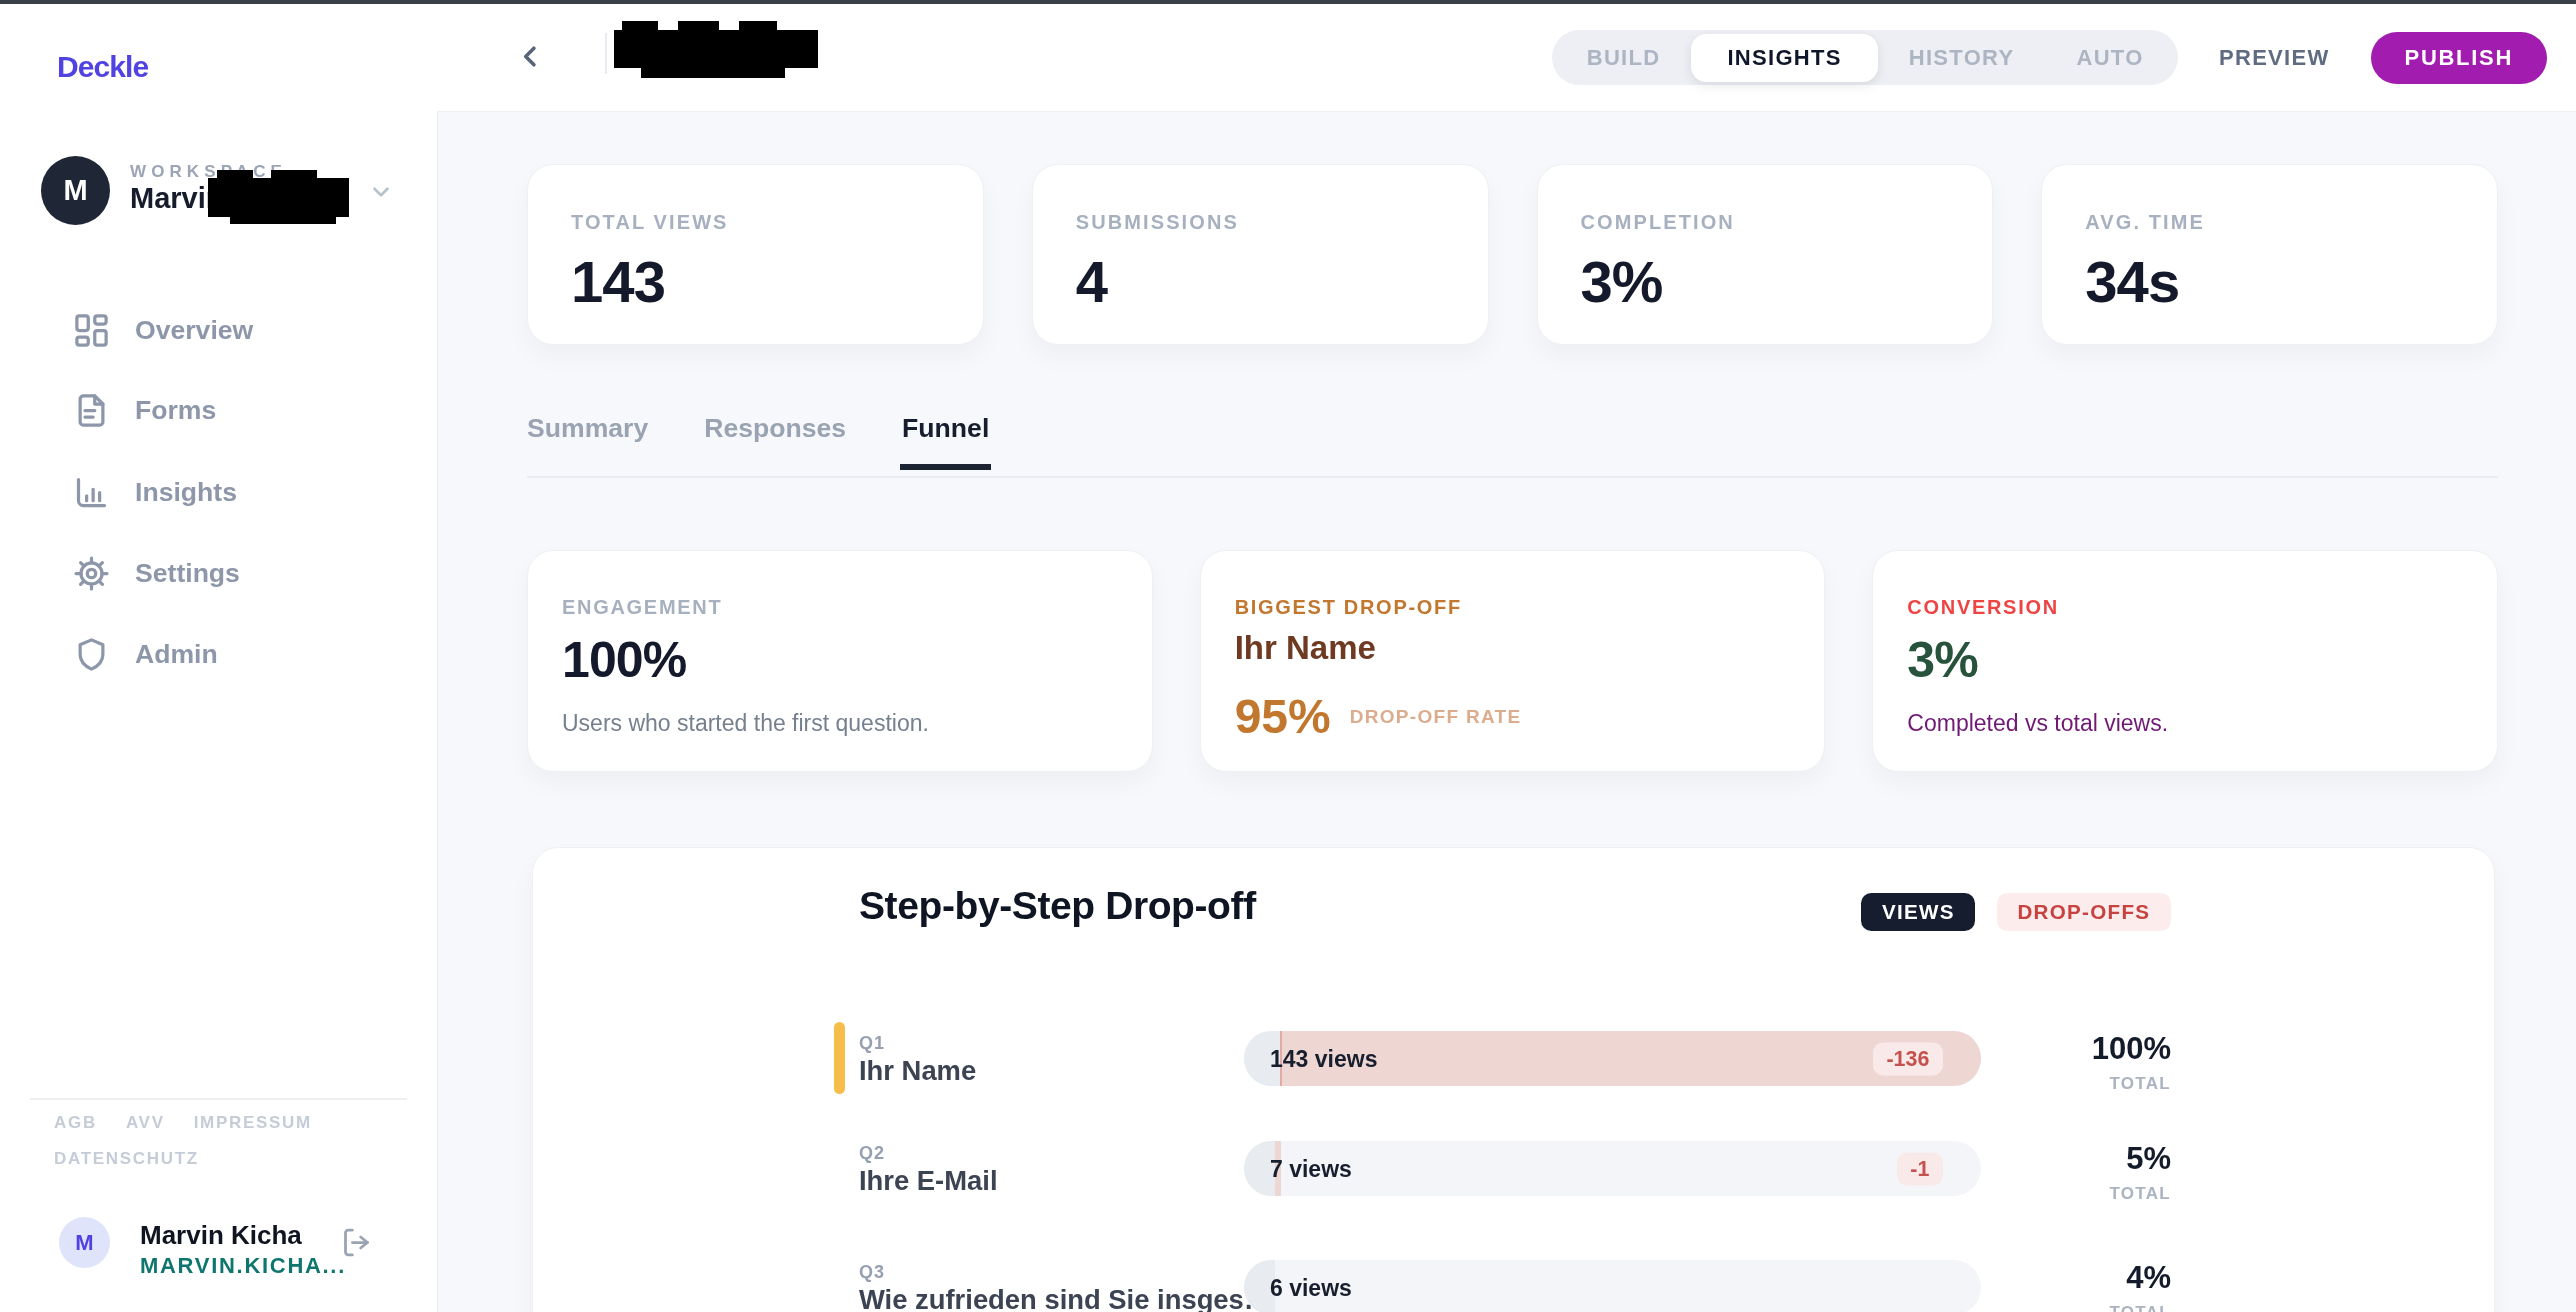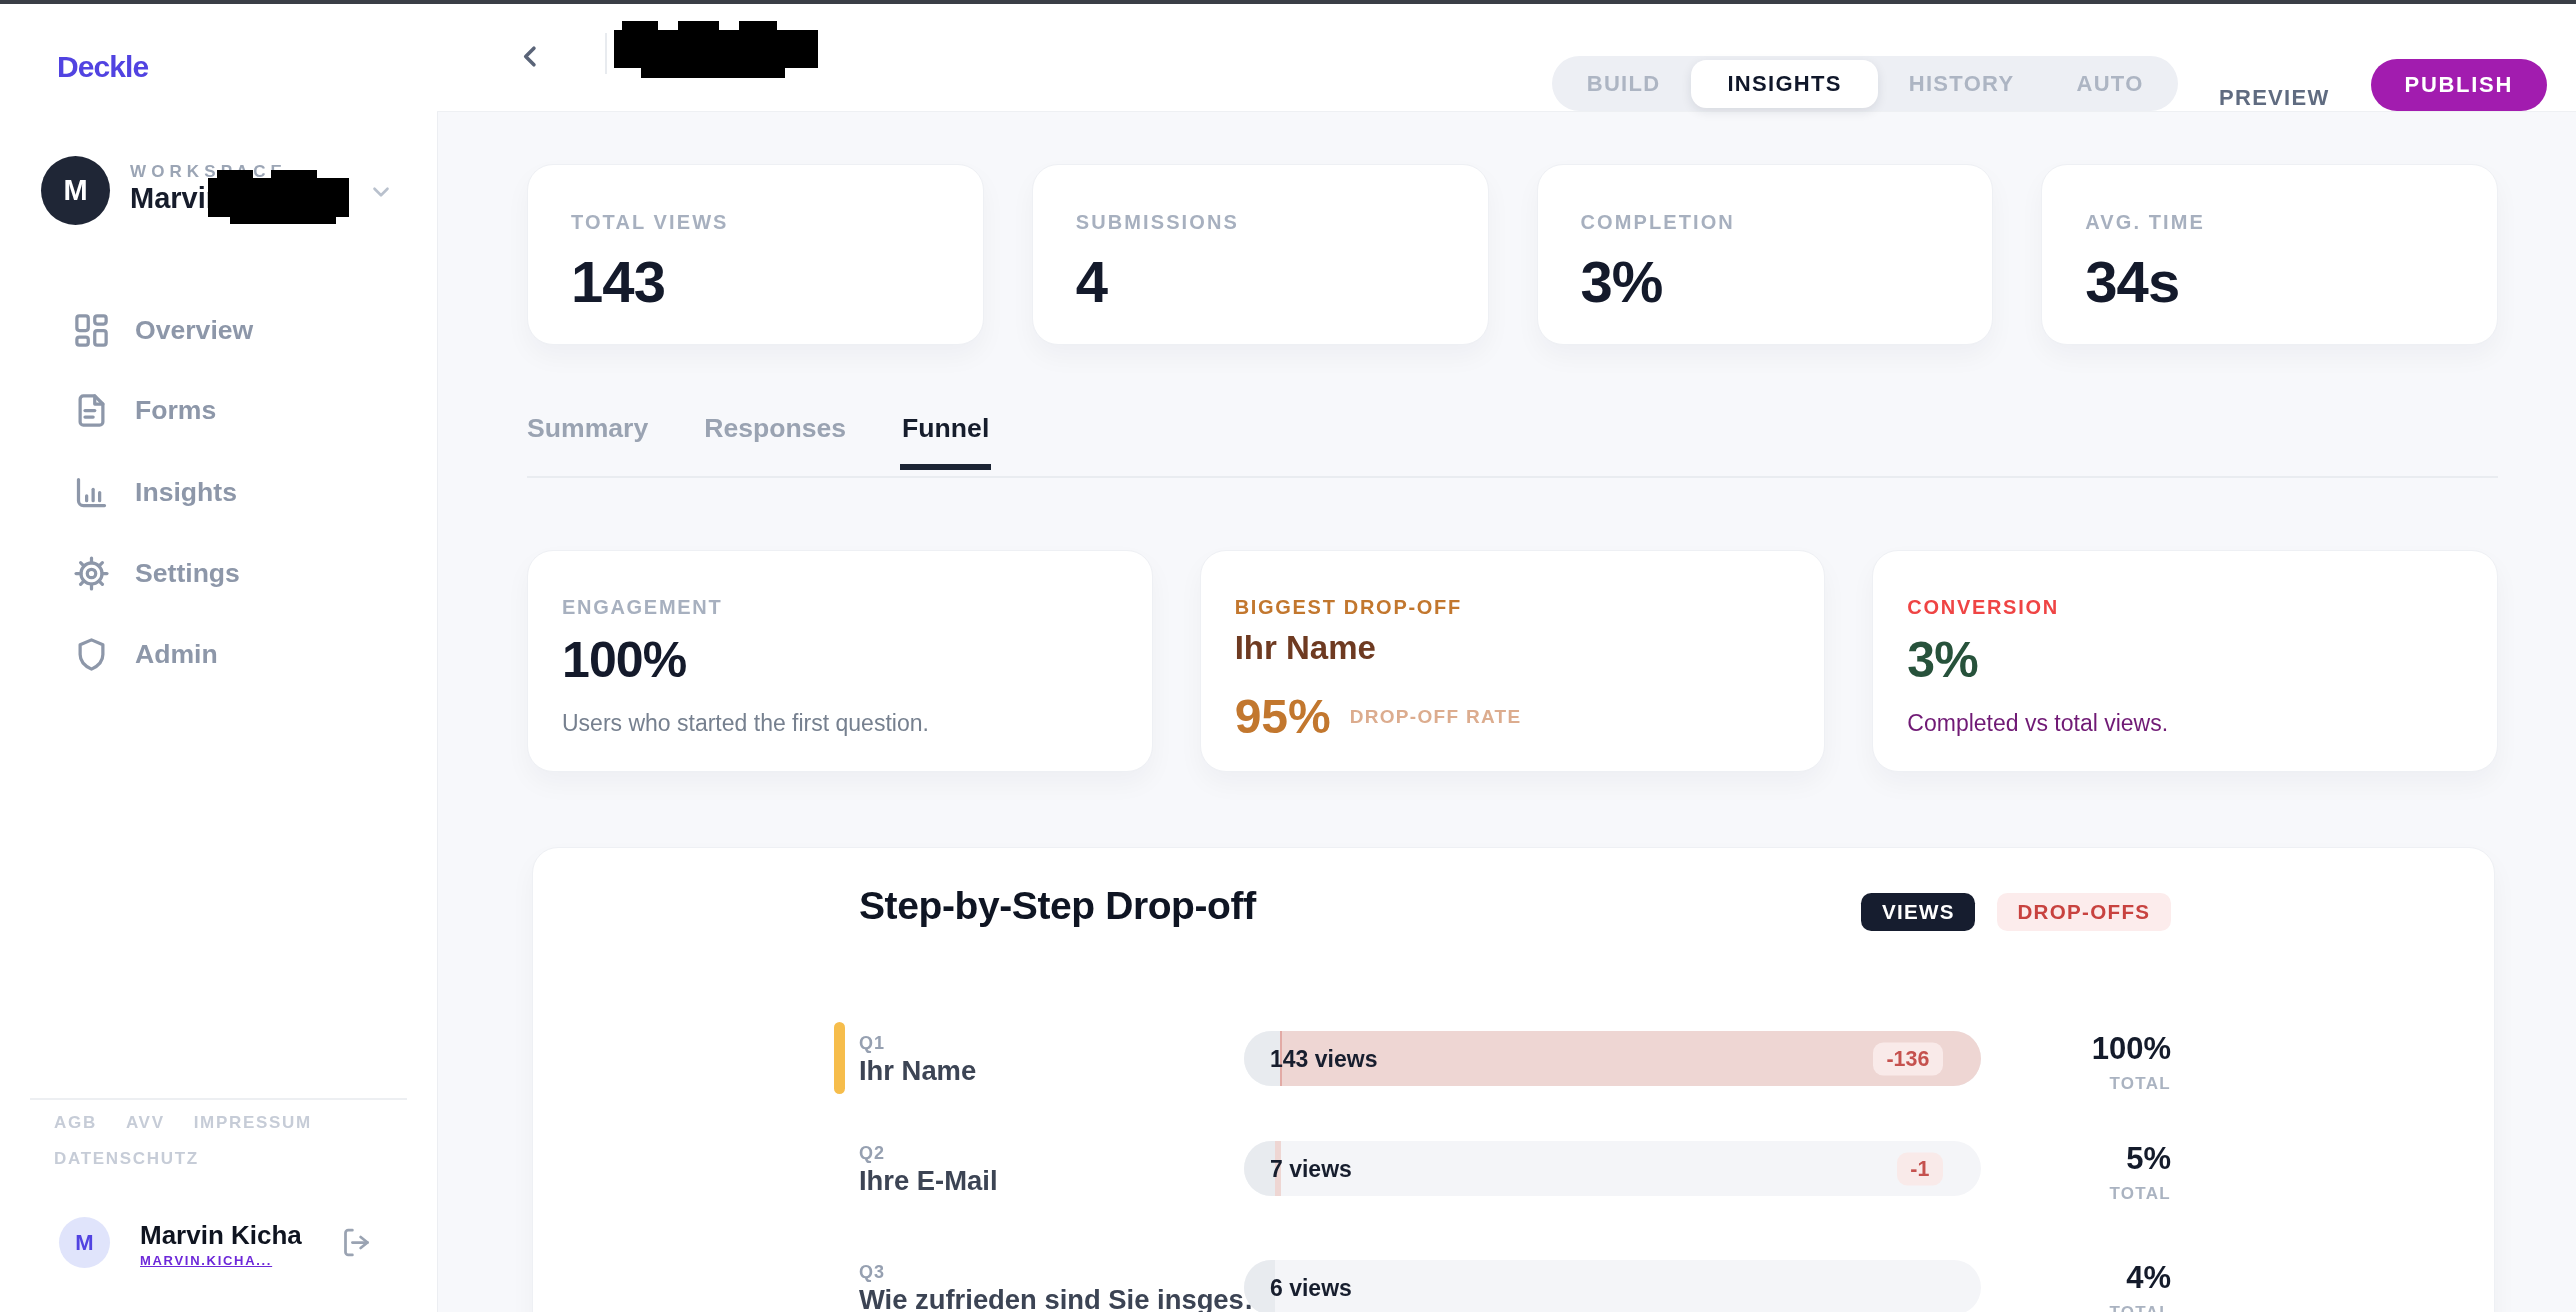--- a/index.html
+++ b/index.html
@@ -26,28 +26,28 @@
   .nav-item svg{width:39px;height:39px;stroke:#8d97a9;fill:none;stroke-width:2;stroke-linecap:round;stroke-linejoin:round;}
 
   .side-divider{position:absolute;left:30px;top:1094px;width:377px;height:1.7px;background:#edeff2;}
   .foot-links{position:absolute;left:54px;top:1109px;display:flex;gap:29px;}
   .foot-links2{position:absolute;left:54px;top:1145px;}
   .foot-link{font-size:17px;font-weight:800;letter-spacing:1.7px;color:#c6ccd7;cursor:pointer;}
   .user-avatar{position:absolute;left:59px;top:1213px;width:51px;height:51px;border-radius:50%;
                background:#e0e4fb;color:#5143e1;display:flex;align-items:center;justify-content:center;
                font-size:22px;font-weight:800;}
   .user-name{position:absolute;left:140px;top:1216px;font-size:26px;font-weight:800;color:#0f1420;}
-  .user-sub{position:absolute;left:140px;top:1249px;font-size:13px;font-weight:800;letter-spacing:1.7px;color:#6d28d9;text-decoration:underline;}
+  .user-sub{position:absolute;left:140px;top:1249px;font-size:22px;font-weight:800;letter-spacing:1.7px;color:#0f766e;}
   .logout{position:absolute;left:340px;top:1222px;width:33px;height:33px;color:#9aa3b2;cursor:pointer;}
 
   
   .header{position:absolute;left:437px;top:4.3px;right:0;height:107px;background:#fff;border-bottom:1.7px solid #eef0f3;}
   .back{position:absolute;left:77px;top:36px;width:33px;height:33px;color:#5a6478;cursor:pointer;}
   .h-divider{position:absolute;left:168px;top:29px;width:1.7px;height:41px;background:#e8ebef;}
-  .h-right{position:absolute;right:29px;top:0;height:107px;display:flex;align-items:flex-end;gap:41px;}
+  .h-right{position:absolute;right:29px;top:0;height:107px;display:flex;align-items:center;gap:41px;}
   .nav-group{display:flex;align-items:center;background:#edeff4;border-radius:29px;padding:3.4px;height:55px;box-sizing:border-box;}
   .nav-tab{padding:0 31px;height:48px;display:flex;align-items:center;font-size:22px;font-weight:800;
            letter-spacing:1.3px;color:#adb5c3;border-radius:15.4px;cursor:pointer;}
   .nav-tab.active{background:#fff;color:#10172a;box-shadow:0 3.4px 10.3px rgba(20,25,45,.10);padding:0 36px;}
   .preview{font-size:22px;font-weight:800;letter-spacing:1.3px;color:#5f6b80;cursor:pointer;}
   .publish{height:52px;padding:0 34px;display:flex;align-items:center;background:#a21caf;color:#fff;
            font-size:22px;font-weight:800;letter-spacing:1.7px;border-radius:26.6px;cursor:pointer;}
 
   
   .main{position:absolute;left:437px;top:111px;right:0;bottom:0;}

